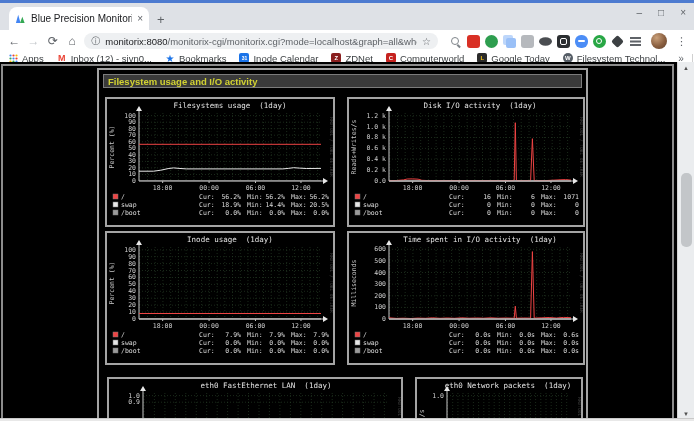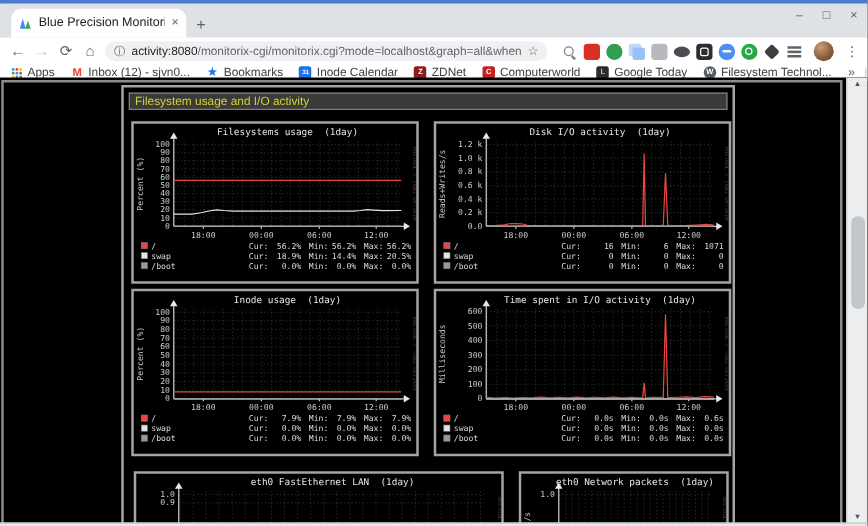--- a/index.html
+++ b/index.html
@@ -66,21 +66,21 @@
   .folder{width:11px;height:7px;background:#878d93;border-radius:1px;position:relative;flex:none;}
   .folder::before{content:"";position:absolute;top:-2px;left:0;width:5px;height:2px;background:#878d93;border-radius:1px 1px 0 0;}
 
   
   .webpage{position:absolute;top:62px;left:0;width:694px;height:359px;background:#000;overflow:hidden;}
   .outer-frame{position:absolute;left:1px;top:2px;width:673px;height:420px;border:2px solid #8c8c8c;
                background:#000;box-sizing:border-box;}
   .mx-container{box-sizing:border-box;width:491px;margin:2px 0 0 94px;border:2px solid #a4a4a4;
                 background:#000;padding:3px;}
   .mx-header{box-sizing:border-box;border:1px solid #7c7c7c;background:#3a3a3a;color:#d2d232;
-             font-size:9.5px;font-weight:normal;padding:1px 4px;height:14px;line-height:11px;margin:1px;}
+             font-size:9.5px;font-weight:bold;padding:1px 4px;height:14px;line-height:11px;margin:1px;}
   .grid{display:grid;}
   .g1{grid-template-columns:230px 238px;column-gap:12px;row-gap:4px;margin:9px 0 12px 3px;}
   .g2{grid-template-columns:296px 168px;column-gap:12px;margin:4px 0 0 5px;}
   .panel{box-sizing:border-box;border:2px solid #a4a4a4;background:#000;}
   svg text{font-family:"DejaVu Sans Mono",monospace;white-space:pre;}
 
   
   .scrollbar{position:absolute;right:0;top:0;width:17px;height:100%;background:#ebedef;border-left:1px solid #d5d5d5;box-sizing:border-box;}
   .sb-arrow{width:100%;text-align:center;font-size:6px;color:#505050;line-height:13px;height:13px;}
   .sb-arrow.down{position:absolute;bottom:0;}
@@ -113,21 +113,21 @@
     </div>
   </div>
 
   <div class="toolbar">
     <span class="navbtn">←</span>
     <span class="navbtn disabled">→</span>
     <span class="navbtn">⟳</span>
     <span class="navbtn">⌂</span>
     <div class="omnibox">
       <span class="info">ⓘ</span>
-      <span class="url"><b>activity:8080</b><span>/monitorix-cgi/monitorix.cgi?mode=localhost&amp;graph=all&amp;when=1day&amp;color...</span></span>
+      <span class="url"><b>monitorix:8080</b><span>/monitorix-cgi/monitorix.cgi?mode=localhost&amp;graph=all&amp;when=1day&amp;color...</span></span>
       <span class="star">☆</span>
     </div>
     <div class="extrow">
         <div class="ext ext-magnifier" style="--c: #80868b;"></div>
         <div class="ext ext-rounded-square" style="--c: #d93025;"></div>
         <div class="ext ext-circle" style="--c: #2e9e4f;"></div>
         <div class="ext ext-pages" style="--c: #9ac0f7;"></div>
         <div class="ext ext-rounded-square" style="--c: #b6b9bd;"></div>
         <div class="ext ext-eye" style="--c: #4a4d51;"></div>
         <div class="ext ext-screen" style="--c: #2b2e31;"></div>

